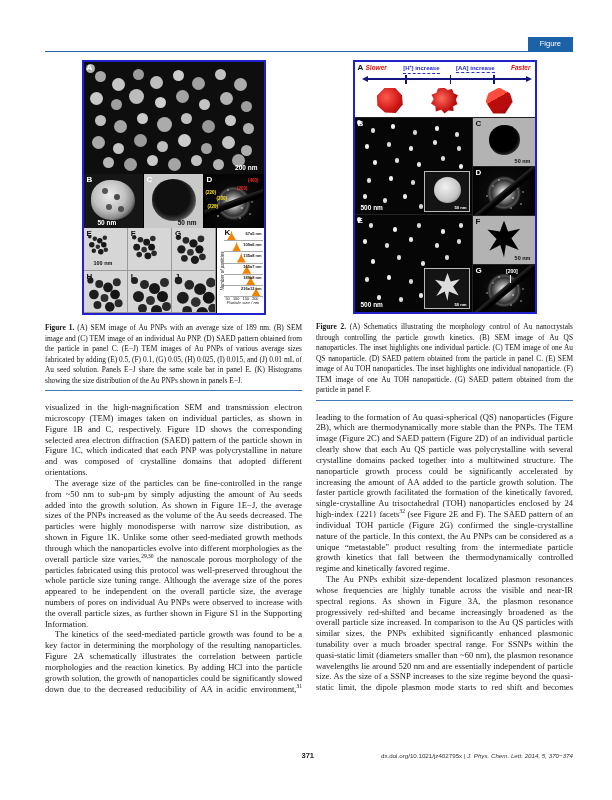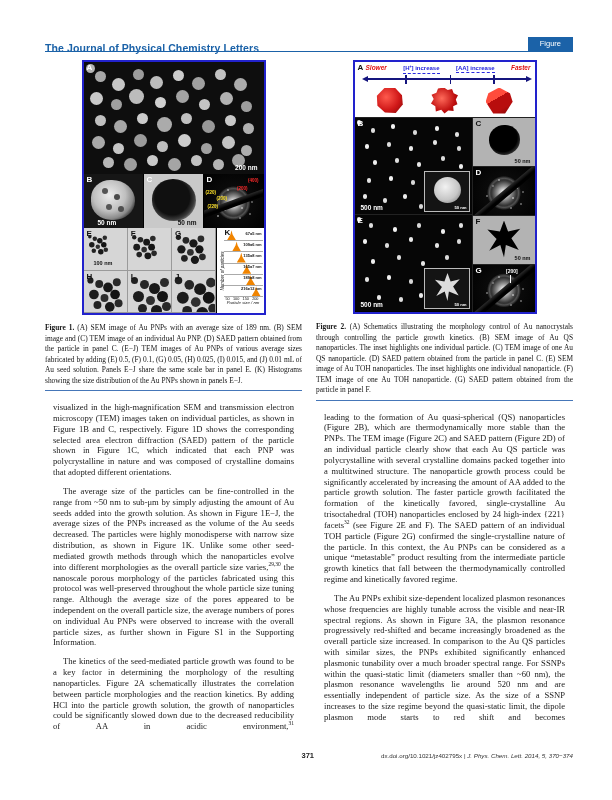--- a/index.html
+++ b/index.html
@@ -99,38 +99,37 @@
   .f2f .star { position:absolute; left:13px; top:5px; width:37px; height:37px; background:radial-gradient(circle at 50% 45%, #000 55%, #1d1d1d 80%, #0a0a0a); }
   .f2d, .f2g { height:48.5px; border-top:1px solid #222; background-color:#000; }
   .f2d .stripe, .f2g .stripe { transform:rotate(-40deg); }
   .zone { position:absolute; top:3px; left:54%; color:#fff; font-family:"Liberation Sans", sans-serif; font-size:5px; font-weight:bold; z-index:6; }
   .zone-line { position:absolute; top:10px; left:60%; width:1px; height:8px; background:#fff; z-index:6; }
 
   
   .caption { margin-top:8px; font-size:7.4px; line-height:1.42; text-align:justify; color:#151515; }
   .divider { border-top:1.5px solid #4576b8; margin-top:4px; }
   .bodytext { margin-top:11px; font-size:8.6px; line-height:1.26; text-align:justify; }
-  .bodytext p { margin:8px; }
+  .bodytext p { margin:0; }
   .bodytext p.indent { text-indent:10px; }
   .bodytext p.force-last { text-align-last:justify; }
   sup { font-size:5.5px; line-height:0; }
 
   
   .footer { position:absolute; left:45px; right:39px; top:751px; height:12px; font-family:"Liberation Sans", sans-serif;text-align:right; }
   .pagenum { position:absolute; left:50%; transform:translateX(-60%); font-weight:bold; font-size:7.5px; color:#222; }
   .doi { position:absolute; right:0; top:1px; font-size:6.2px; color:#333; }
   .doi i { font-style:italic; }
 </style>
 </head>
 <body>
 
 <div class="page">
 
   <div class="header">
-    <span class="journal-title">The Journal of Physical Chemistry Letters</span>
     <span class="letter-badge">Figure</span>
     <div class="header-rule"></div>
   </div>
 
   <div class="col col-left">
 
     <div class="figbox">
 
       <div class="panel f1a">
         <div class="dots-a"></div>

